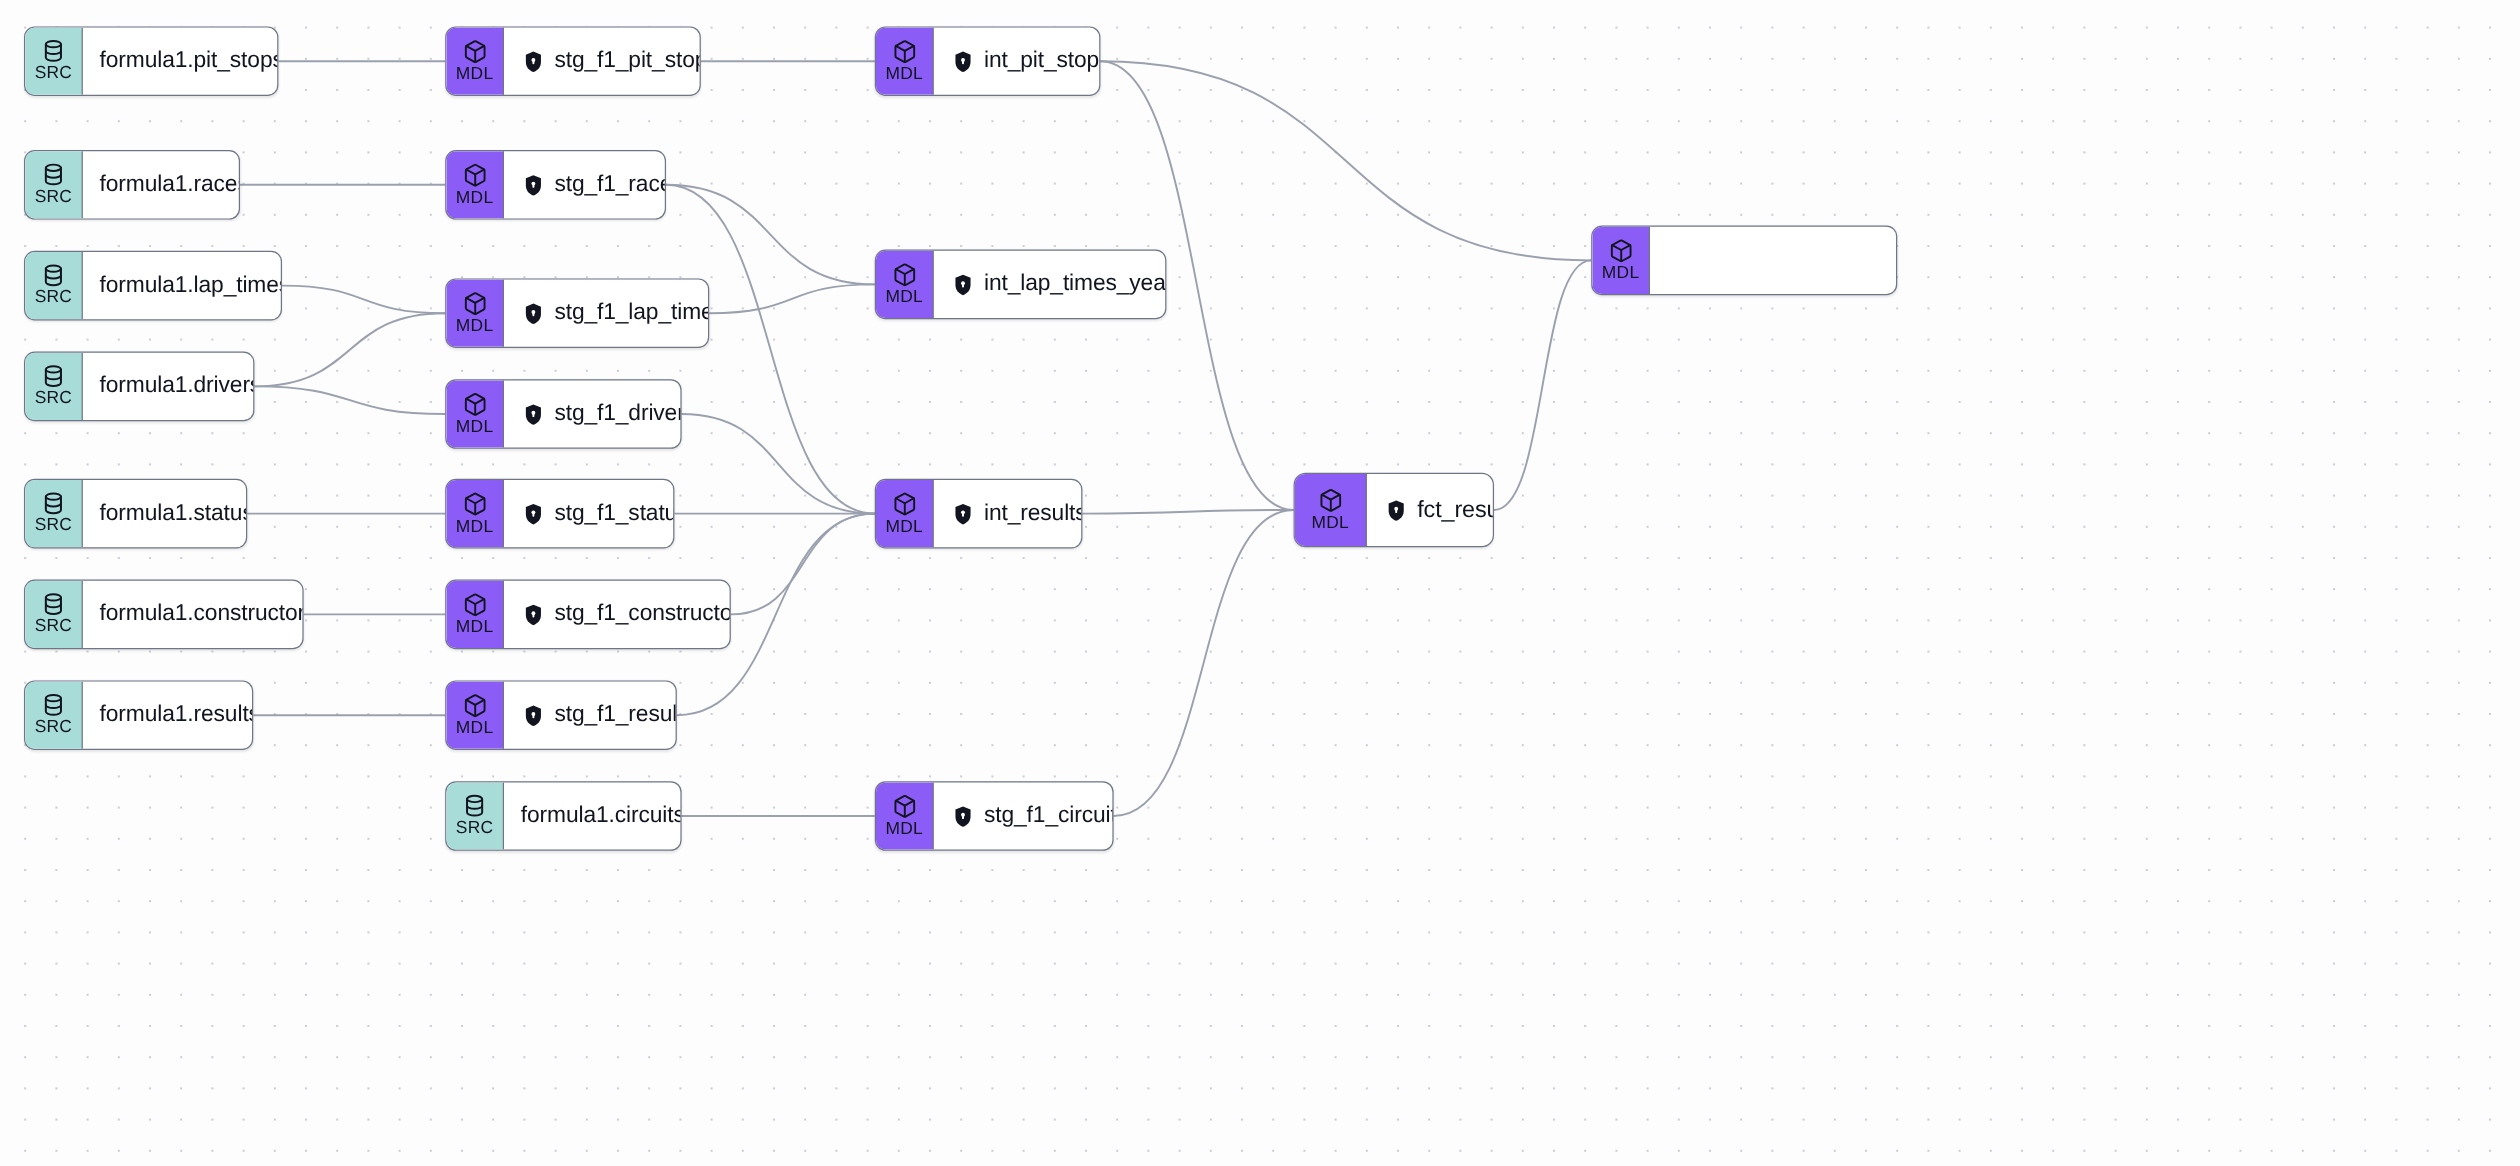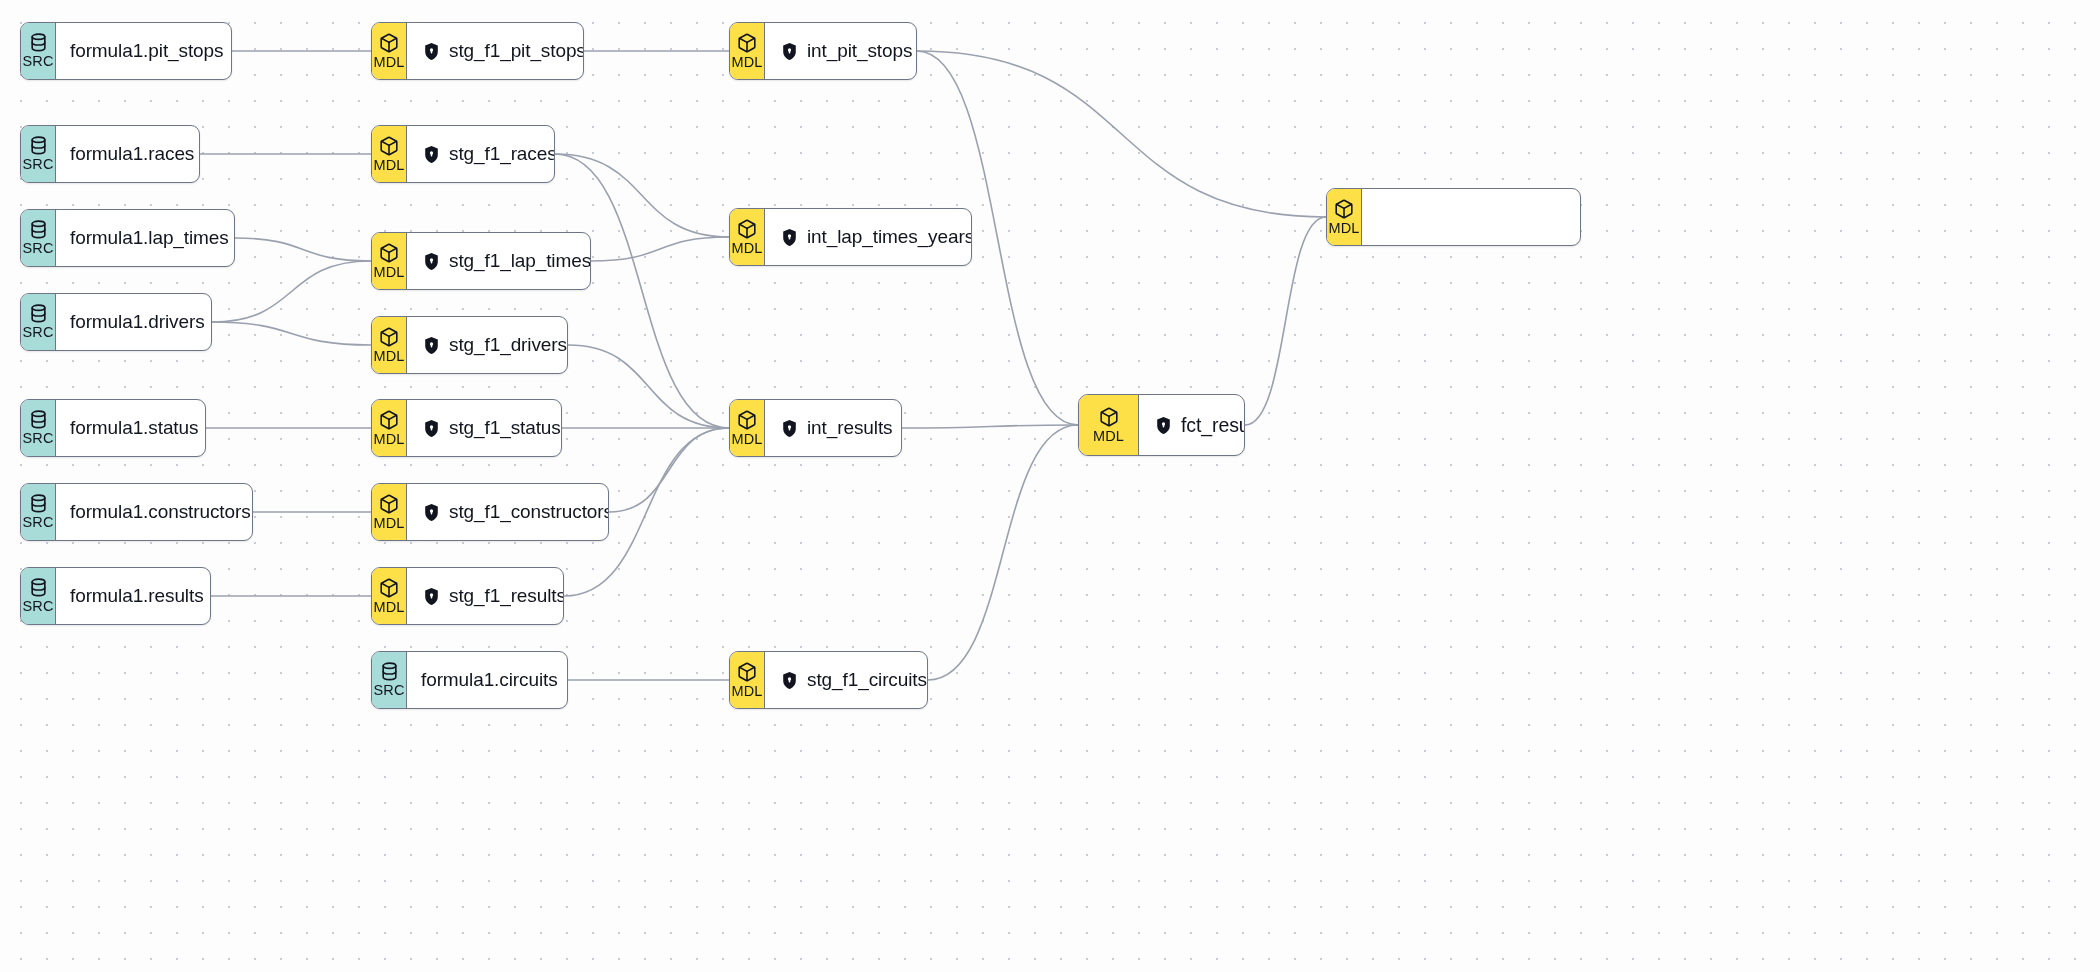--- a/index.html
+++ b/index.html
@@ -45,32 +45,32 @@
     box-shadow: 0 1px 2px rgba(20,24,40,0.10);
     z-index: 3;
     overflow: hidden;
   }
   .node.big {
     height: 62px;
     border-radius: 10px;
   }
   .badge {
     flex: 0 0 auto;
-    width: 35px;
+    width: 48px;
     display: flex;
     flex-direction: column;
     align-items: center;
     justify-content: center;
     gap: 1px;
     border-right: 1.4px solid #6e7585;
     box-sizing: border-box;
   }
   .node.big .badge { width: 60px; }
   .badge.src { background: #a8dcd8; }
-  .badge.mdl { background: #fde047; }
+  .badge.mdl { background: #8b5cf6; }
   .badge .gly {
     display: block;
     line-height: 0;
   }
   .badge .btxt {
     font-size: 14.5px;
     letter-spacing: 0.2px;
     color: #12151f;
     font-family: "Liberation Sans", sans-serif;
     line-height: 1.05;

